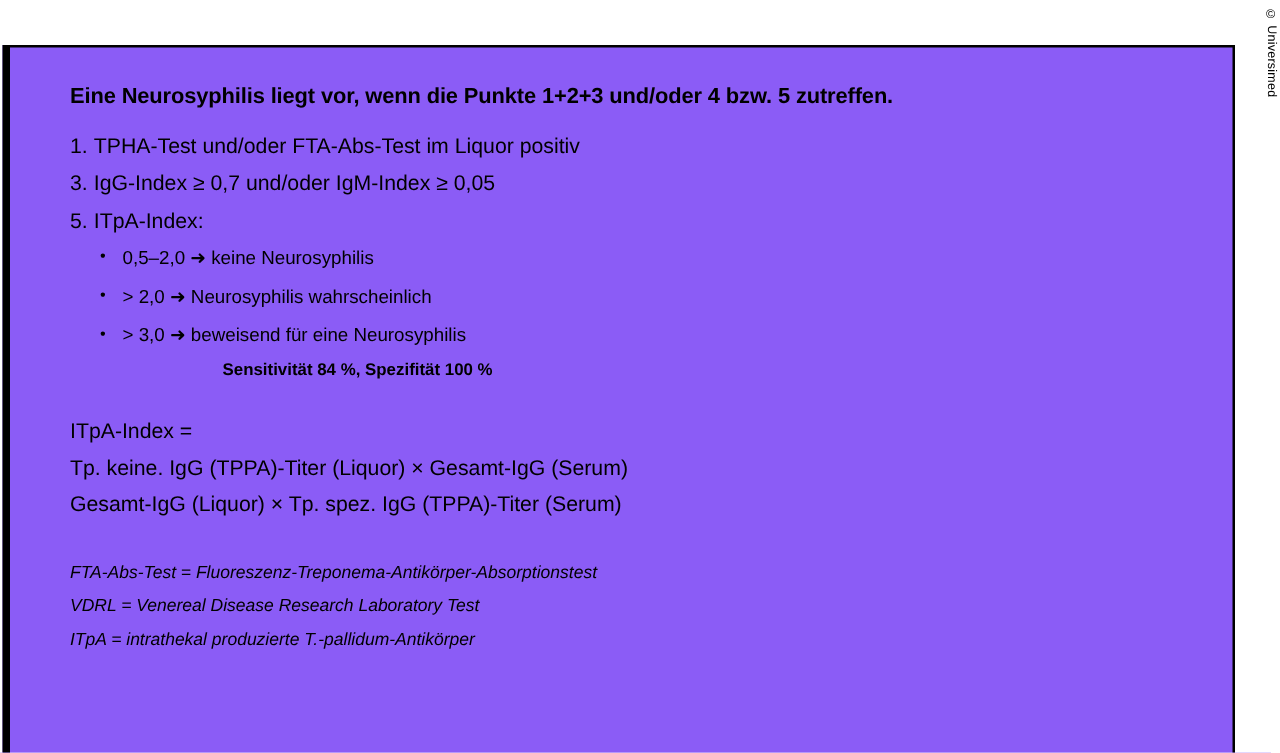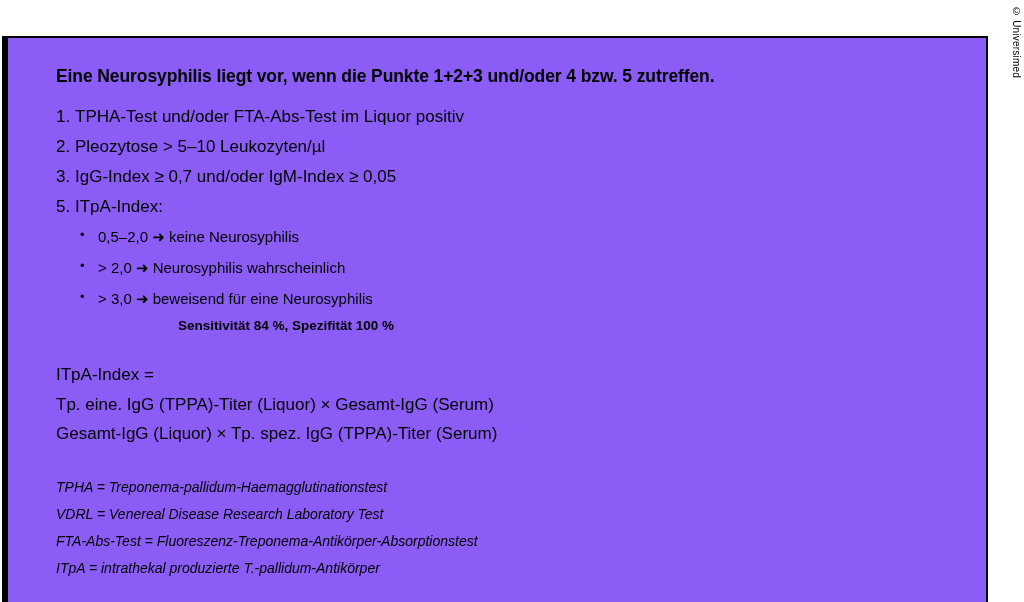--- a/index.html
+++ b/index.html
@@ -153,54 +153,50 @@
 
     <div class="content">
 
       <div class="headline">Eine Neurosyphilis liegt vor, wenn die Punkte 1+2+3 und/oder 4 bzw. 5 zutreffen.</div>
 
       <ol class="num-list">
         <li class="num-item">
           <span class="idx">1.</span><span class="b">TPHA-Test</span><span> und/oder </span><span class="b">FTA-Abs-Test</span><span> im </span><span class="b">Liquor</span><span> positiv</span>
         </li>
         <li class="num-item">
-          <span class="idx">2.</span><span class="b">Pleozytose</span><span> &gt; 5–10 Leukozyten/µl</span>
-        </li>
-        <li class="num-item">
           <span class="idx">3.</span><span class="b">IgG-Index</span><span> ≥ 0,7 und/oder </span><span class="b">IgM-Index</span><span> ≥ 0,05</span>
         </li>
         <li class="num-item">
           <span class="idx">5.</span><span class="b">ITpA-Index:</span>
         </li>
       </ol>
 
       <ul class="sub-list">
         <li class="sub-item">0,5–2,0 ➜ keine Neurosyphilis</li>
         <li class="sub-item">&gt; 2,0 ➜ Neurosyphilis wahrscheinlich</li>
         <li class="sub-item">&gt; 3,0 ➜ beweisend für eine Neurosyphilis</li>
       </ul>
 
       <div class="sens">Sensitivität 84 %, Spezifität 100 %</div>
 
       <div class="formula-block">
         <div class="formula-label">
           <span class="b">ITpA-Index</span><span> =</span>
         </div>
         <div class="formula-line">
-          <span>Tp. eine. IgG </span><span class="b">(TPPA)-Titer (Liquor)</span><span> × Gesamt-IgG (Serum)</span>
+          <span>Tp. keine. IgG </span><span class="b">(TPPA)-Titer (Liquor)</span><span> × Gesamt-IgG (Serum)</span>
         </div>
         <div class="formula-line">
           <span>Gesamt-IgG (Liquor) × Tp. spez. IgG </span><span class="b">(TPPA)-Titer (Serum)</span>
         </div>
       </div>
 
       <div class="abbrev">
-        <div class="abbrev-line">TPHA = Treponema-pallidum-Haemagglutinationstest</div>
+        <div class="abbrev-line">FTA-Abs-Test = Fluoreszenz-Treponema-Antikörper-Absorptionstest</div>
         <div class="abbrev-line">VDRL = Venereal Disease Research Laboratory Test</div>
-        <div class="abbrev-line">FTA-Abs-Test = Fluoreszenz-Treponema-Antikörper-Absorptionstest</div>
         <div class="abbrev-line">ITpA = intrathekal produzierte T.-pallidum-Antikörper</div>
       </div>
 
     </div>
   </div>
 
   <div class="copyright">© Universimed</div>
 
 </div>
 

